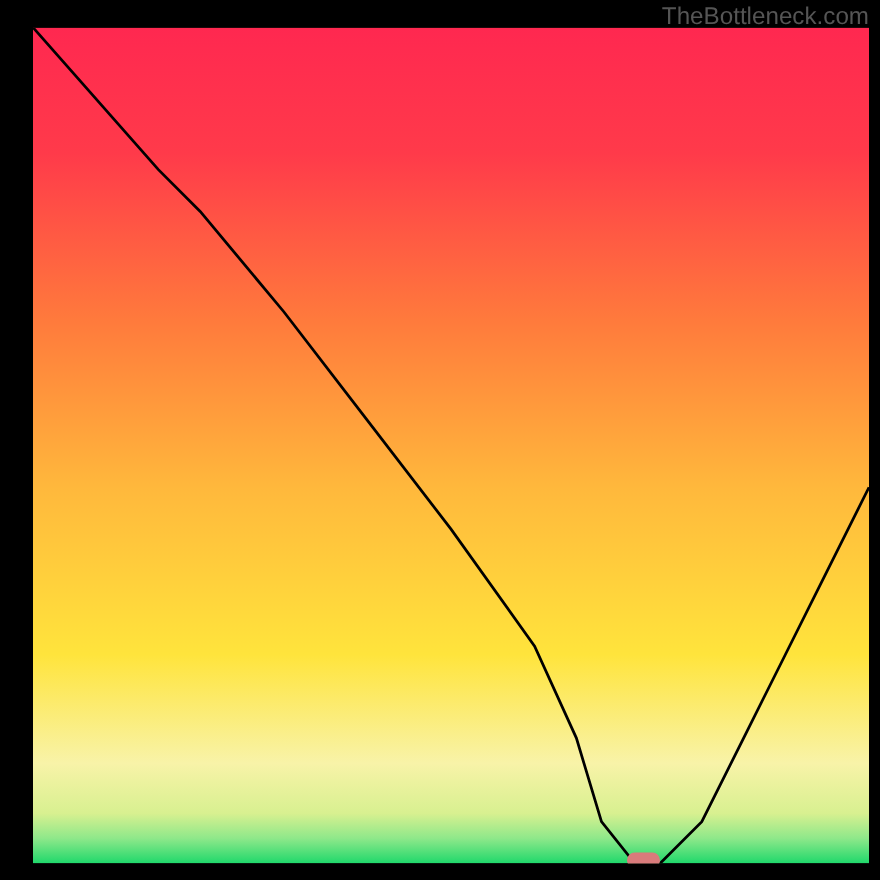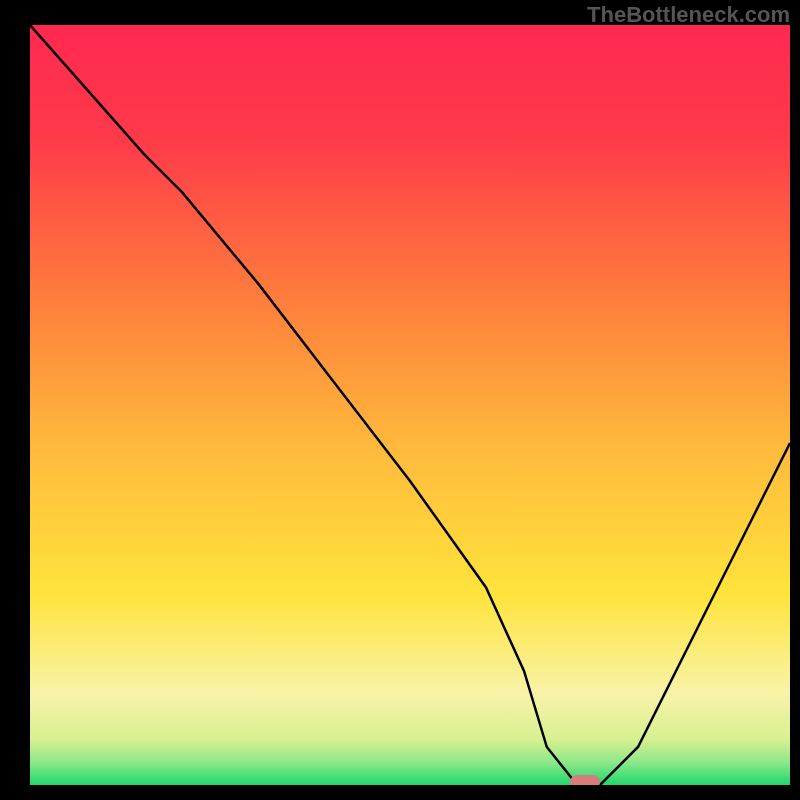--- a/index.html
+++ b/index.html
@@ -10,21 +10,21 @@
     background: #000;
     position: relative;
     font-family: Arial, Helvetica, sans-serif;
   }
   .watermark {
     position: absolute;
     top: 2px;
     right: 10px;
     color: #555;
     font-size: 22px;
-    font-weight: 700;
+    font-weight: 400;
     z-index: 10;
   }
   .plot-area {
     position: absolute;
     left: 30px;
     top: 25px;
     width: 760px;
     height: 760px;
     overflow: hidden;
   }

